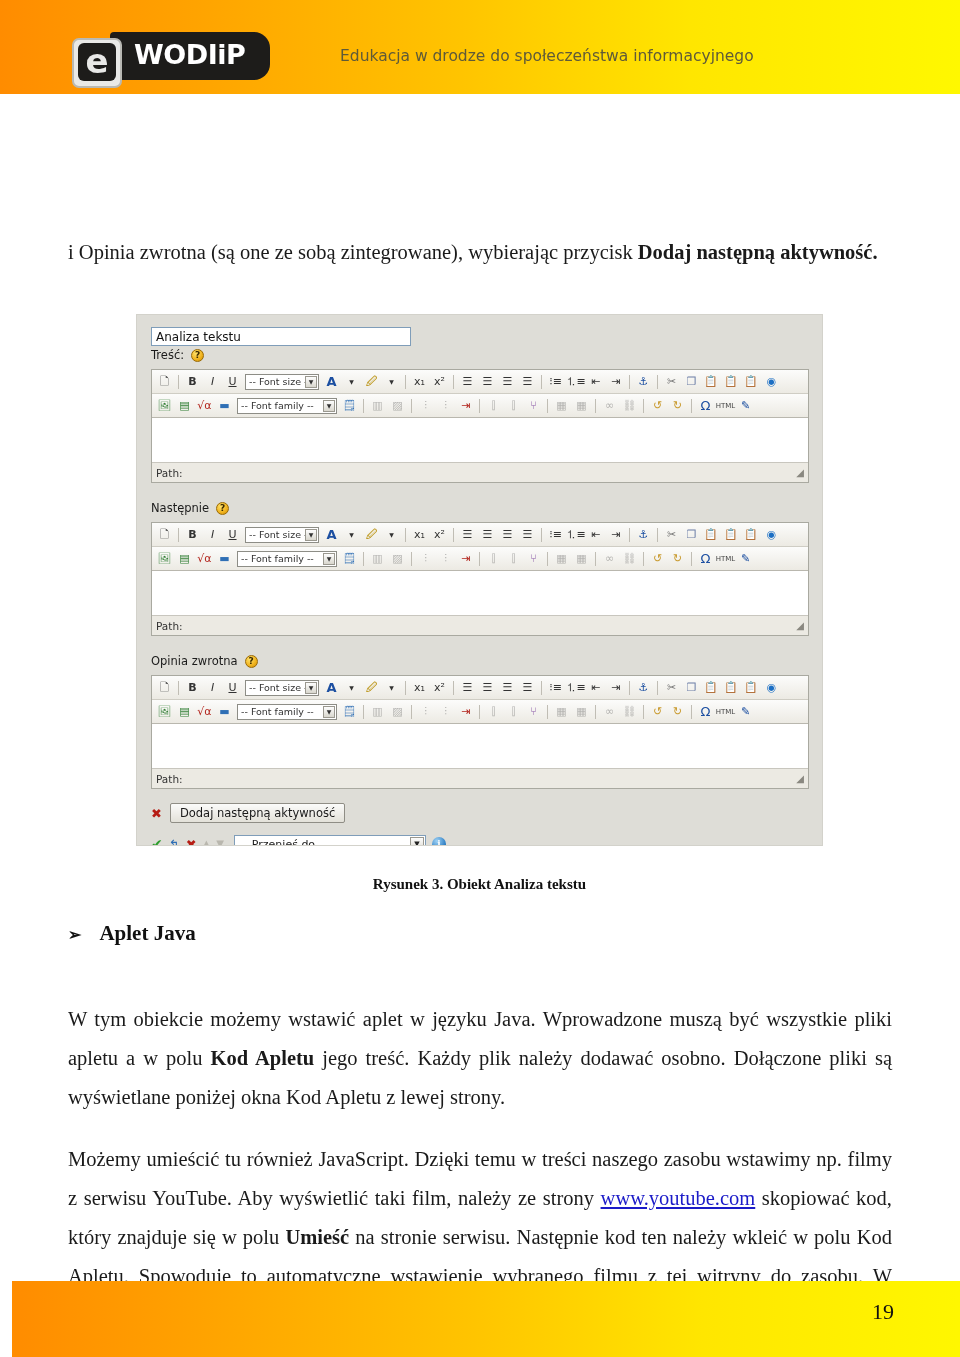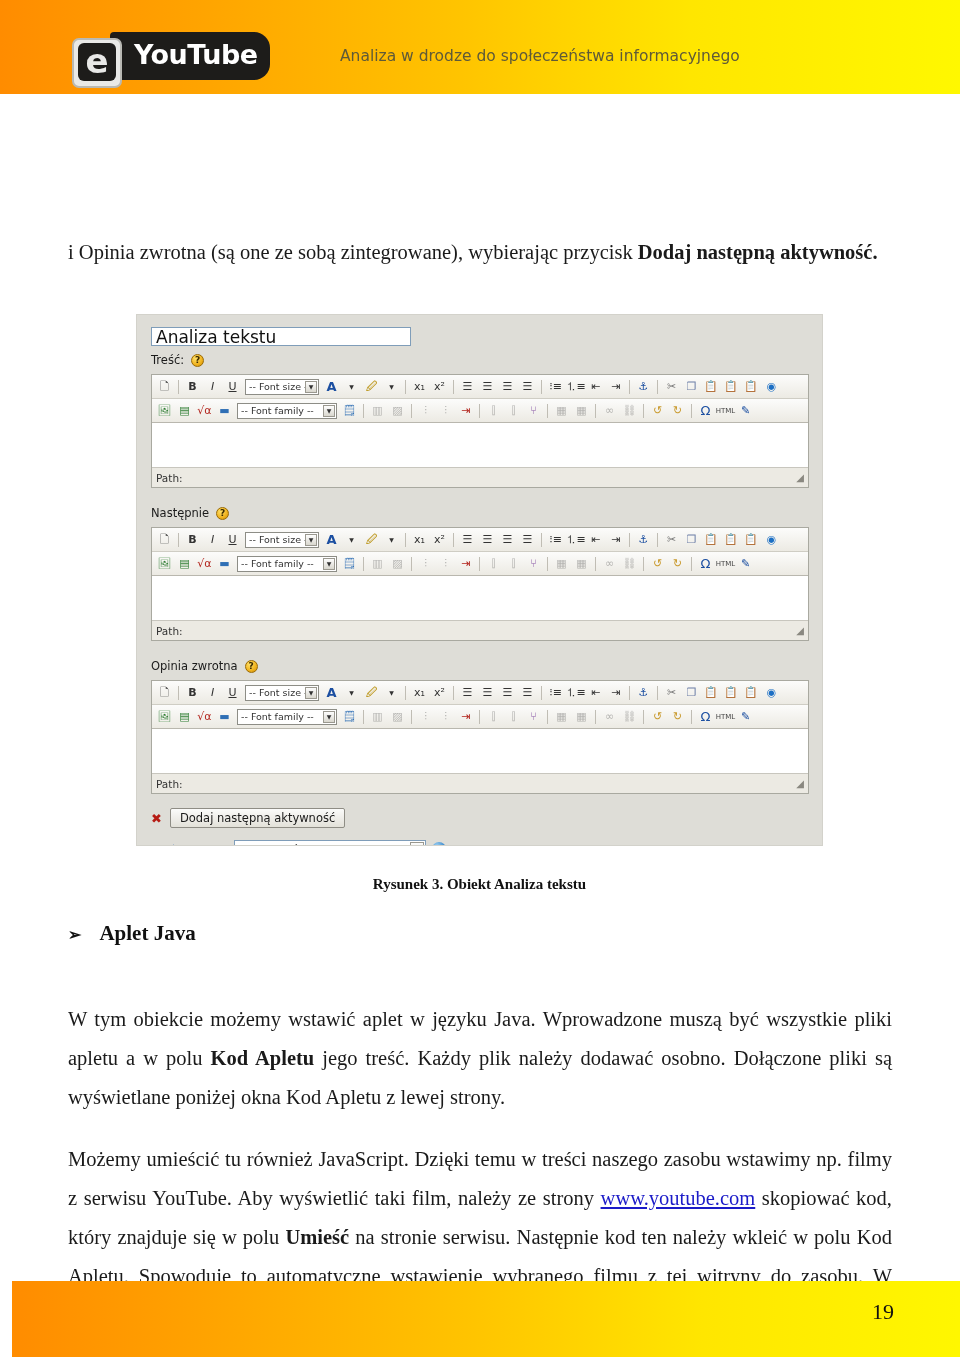--- a/index.html
+++ b/index.html
@@ -128,26 +128,25 @@
   }
   .shot-inner { padding: 12px 14px 0 14px; }
 
   .title-input {
     width: 260px;
     height: 19px;
     background: #fff;
     border: 1px solid #7f9db9;
     box-sizing: border-box;
     font-family: "DejaVu Sans", sans-serif;
-    font-size: 17px;
+    font-size: 12px;
     color: #111;
     padding: 1px 4px;
     line-height: 16px;
     display: block;
-    margin-bottom: 5px;
   }
 
   .field-label-row {
     display: flex;
     align-items: center;
     gap: 7px;
     height: 18px;
     margin-bottom: 5px;
     font-family: "DejaVu Sans", sans-serif;
     font-size: 11.5px;
@@ -373,28 +372,28 @@
     font-size: 22px;
     color: #111;
   }
 </style>
 </head>
 <body>
 
 <div class="page-header">
   <div class="logo-wrap">
     <div class="logo-plate"></div>
-    <div class="logo-word">YouTube</div>
+    <div class="logo-word">WODIiP</div>
     <div class="logo-e-box">
       <div class="logo-e-inner">
         <div class="logo-e-glyph">e</div>
       </div>
     </div>
   </div>
-  <div class="header-tagline">Analiza w drodze do społeczeństwa informacyjnego</div>
+  <div class="header-tagline">Edukacja w drodze do społeczeństwa informacyjnego</div>
 </div>
 
 <div class="content">
 
   <p class="para" id="intro-para"><span>i Opinia zwrotna (są one ze sobą zintegrowane), wybierając przycisk </span><b>Dodaj następną aktywność.</b></p>
 
   <div class="figure-shot">
     <div class="shot-inner">
 
       <div class="title-input">Analiza tekstu</div>

